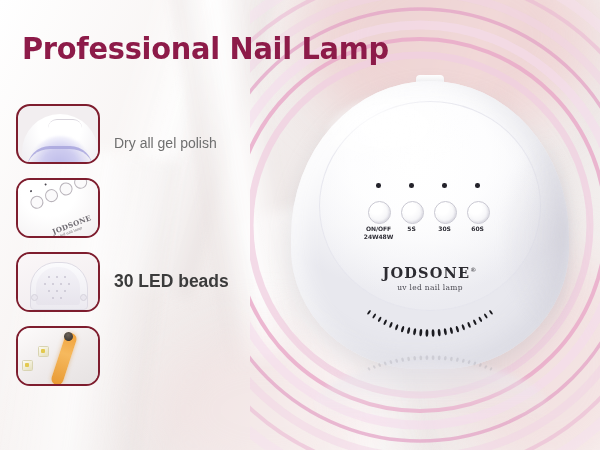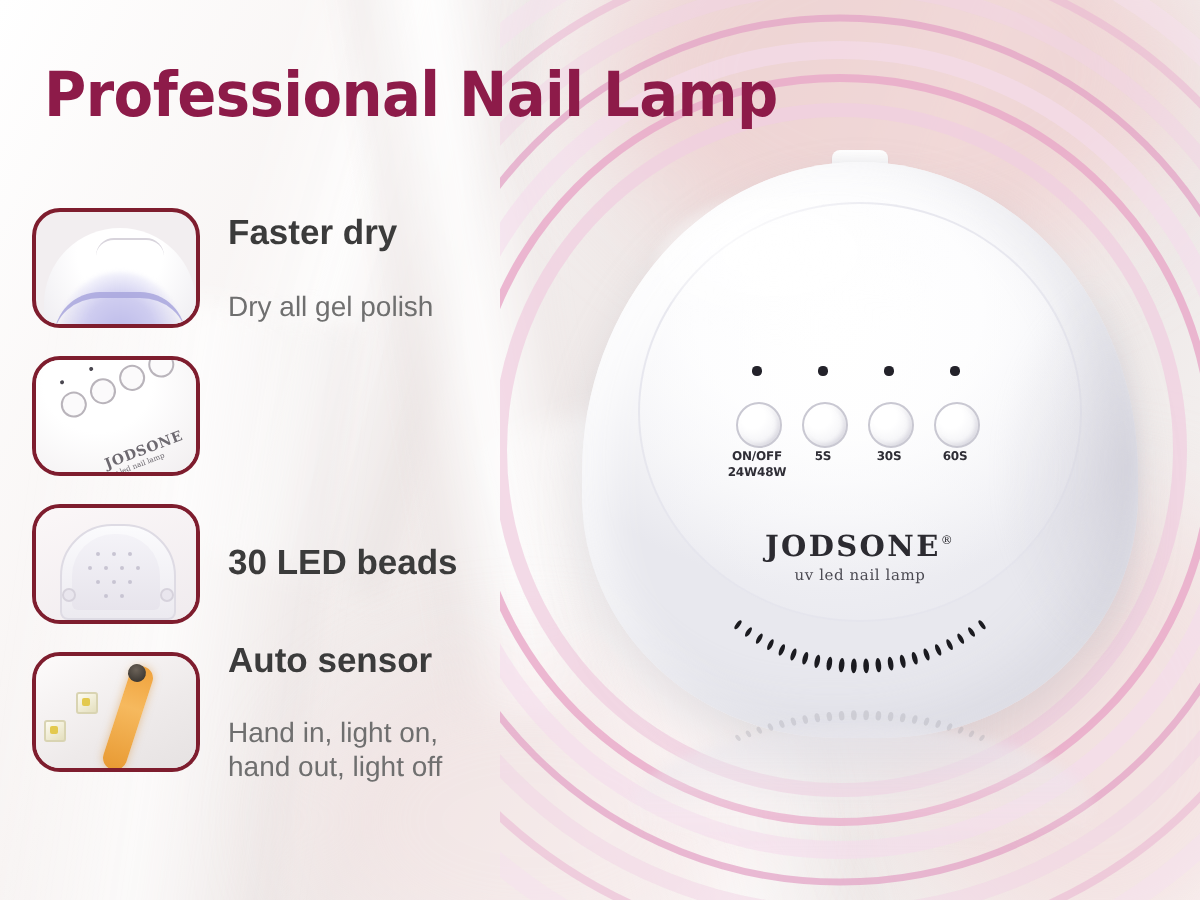--- a/index.html
+++ b/index.html
@@ -352,21 +352,20 @@
   <div class="features">
 
     <div class="feature">
       <div class="thumb">
         <div class="t1-body"></div>
         <div class="t1-line"></div>
         <div class="t1-glow"></div>
         <div class="t1-lip"></div>
       </div>
       <div class="ftext">
-        <div class="fhead">Faster dry</div>
         <div class="fsub">Dry all gel polish</div>
       </div>
     </div>
 
     <div class="feature">
       <div class="thumb">
         <div class="t2-plate"></div>
         <div class="t2-rot">
           <div class="t2-dot" style="left:4px;  top:0px;"></div>
           <div class="t2-dot" style="left:20px; top:-1px;"></div>
@@ -413,25 +412,20 @@
       <div class="thumb">
         <div class="t4-bg"></div>
         <div class="t4-chip" style="left:20px; top:18px;">
             <i></i>
           </div>
         <div class="t4-chip" style="left:4px;  top:32px;">
             <i></i>
           </div>
         <div class="t4-strip"></div>
         <div class="t4-cap"></div>
-      </div>
-      <div class="ftext">
-        <div class="fhead">Auto sensor</div>
-        <div class="fsub">Hand in, light on,</div>
-        <div class="fsub" style="margin-top:0;">hand out, light off</div>
       </div>
     </div>
 
   </div>
 
   <div class="lamp">
     <div class="lamp-handle"></div>
     <div class="lamp-body"></div>
     <div class="lamp-ring"></div>
     <div class="lamp-gloss"></div>

